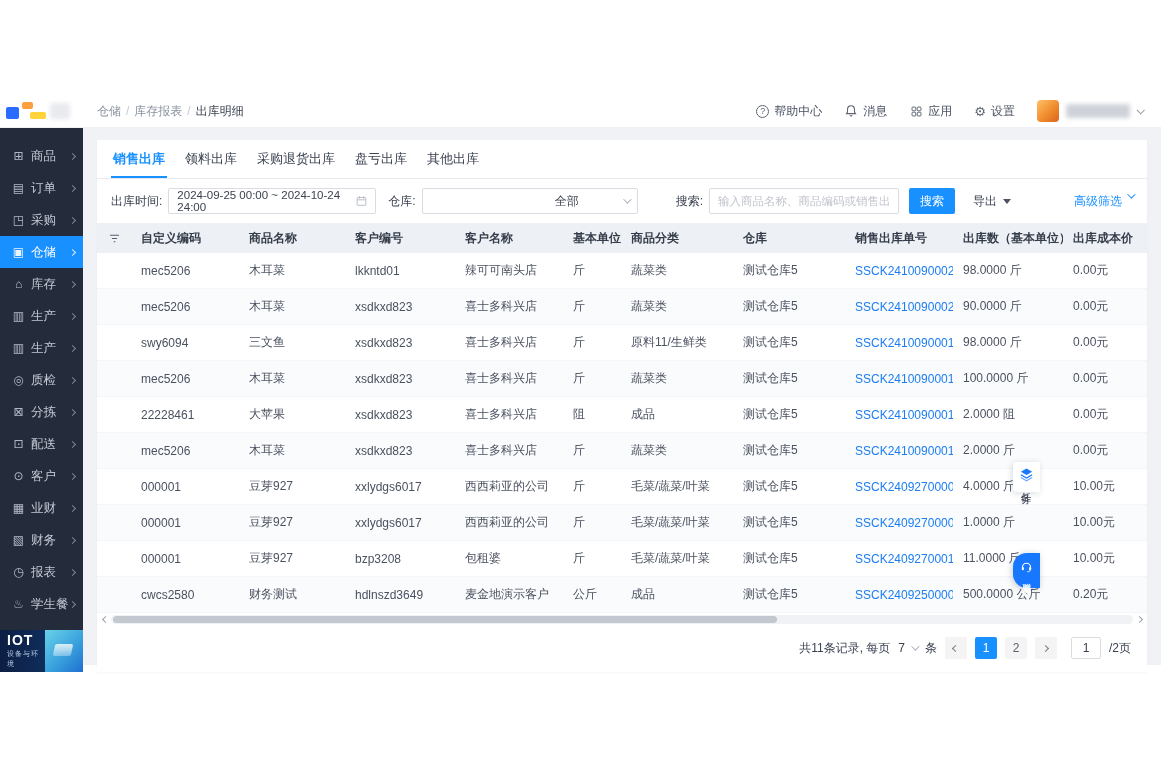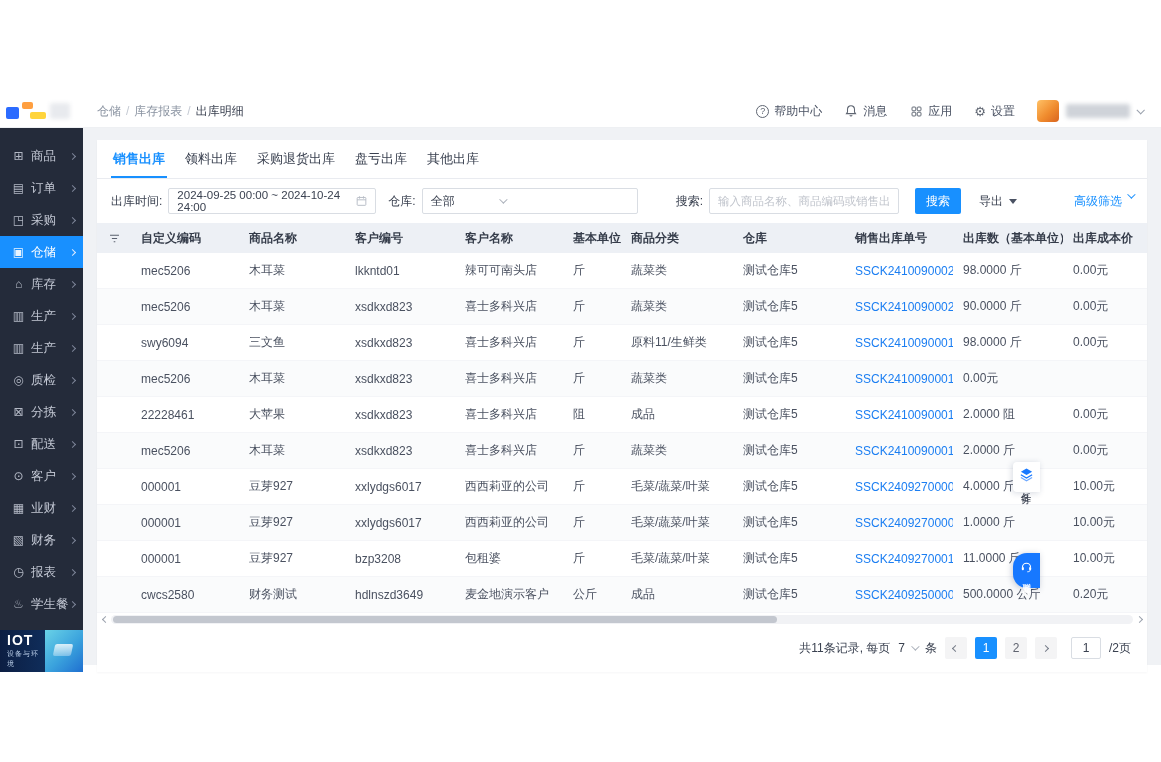--- a/index.html
+++ b/index.html
@@ -65,28 +65,28 @@
   .tab { font-size:13px; color:#3a4150; padding:10px 2px 8px; border-bottom:2px solid transparent;
     cursor:pointer; white-space:nowrap; }
   .tab.active { color:#1890ff; border-bottom-color:#1890ff; font-weight:bold; }
 
   
   .filterbar { display:flex; align-items:center; padding:9px 14px; font-size:12px; color:#3a4150; }
   .f-label { margin-right:6px; white-space:nowrap; }
   .f-box { height:26px; border:1px solid #d9dde3; border-radius:2px; background:#fff;
     display:flex; align-items:center; padding:0 8px; color:#3a4150; cursor:pointer; }
   .date-box { width:208px; justify-content:space-between; font-size:11.5px; }
-  .select-box { width:216px; justify-content:flex-start;gap:44px; }
+  .select-box { width:216px; justify-content:flex-end;gap:44px; }
   .chev-sm { width:6px; height:6px; border-right:1.3px solid #aab0ba; border-bottom:1.3px solid #aab0ba;
     transform:rotate(45deg) translateY(-2px); flex:0 0 auto; }
   .search-label { margin-left:38px; }
   .search-input { width:190px; height:26px; border:1px solid #d9dde3; border-radius:2px;
     padding:0 8px; font-size:11.5px; color:#3a4150; outline:none; }
   .search-input::placeholder { color:#c0c4cc; }
-  .search-btn { margin-left:16px; width:46px; height:26px; background:#1890ff; color:#fff;
+  .search-btn { margin-left:10px; width:46px; height:26px; background:#1890ff; color:#fff;
     border:none; border-radius:2px; font-size:12px; cursor:pointer; }
   .export-btn { margin-left:12px; display:flex; align-items:center; gap:6px; height:26px;
     padding:0 6px; background:#fff; border:none; font-size:12px; color:#3a4150; cursor:pointer; }
   .caret-down { width:0; height:0; border-left:4px solid transparent; border-right:4px solid transparent;
     border-top:5px solid #4a5263; }
   .f-spacer { flex:1; }
   .adv-filter { color:#1890ff; display:flex; align-items:flex-start; gap:5px; cursor:pointer; white-space:nowrap; }
   .chev-blue { border-color:#1890ff; }
 
   
@@ -418,20 +418,21 @@
                 <div class="grid-row trow">
                   <div class="td"></div>
                   <div class="td">mec5206</div>
                   <div class="td">木耳菜</div>
                   <div class="td">xsdkxd823</div>
                   <div class="td">喜士多科兴店</div>
                   <div class="td">斤</div>
                   <div class="td">蔬菜类</div>
                   <div class="td">测试仓库5</div>
                   <div class="td link">SSCK24100900017</div>
+                  <div class="td">100.0000 斤</div>
                   <div class="td">0.00元</div>
                 </div>
 
                 <div class="grid-row trow">
                   <div class="td"></div>
                   <div class="td">22228461</div>
                   <div class="td">大苹果</div>
                   <div class="td">xsdkxd823</div>
                   <div class="td">喜士多科兴店</div>
                   <div class="td">阻</div>

